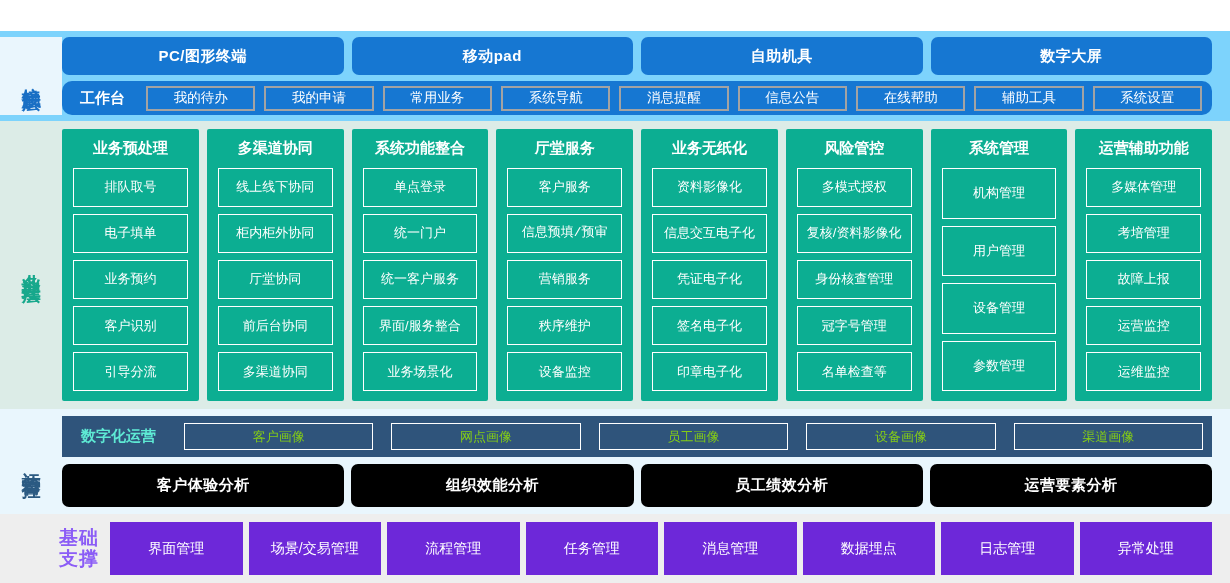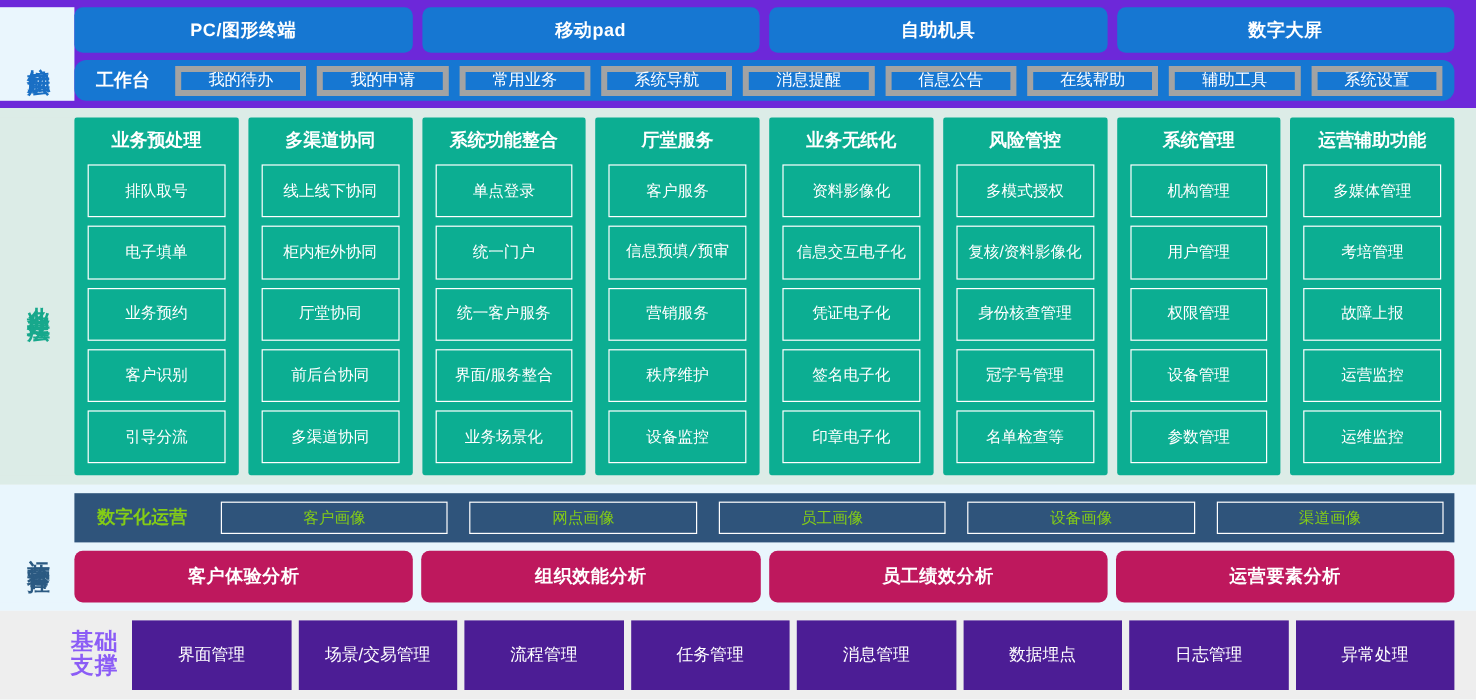--- a/index.html
+++ b/index.html
@@ -45,23 +45,24 @@
   .vlabel {
     writing-mode: vertical-rl;
     text-orientation: upright;
     letter-spacing: 3px;
     font-size: 19px;
   }
   .twoline-label { font-size: 19px; letter-spacing: 1px; }
 
   
   .l-contact {
-    background: #6d28d9;
+    background: #7dd3fc;
     height: 93px;
     padding: 6px 0 6px 0;
+    margin-top: 31px;
   }
   .l-contact .layer-label { color: #1a6fc4; background: #eaf6fd; }
   .l-contact .layer-body { padding-right: 18px; gap: 6px; }
 
   .channel-row { display: flex; gap: 8px; height: 38px; }
   .channel-box {
     flex: 1 1 0;
     background: #1677d2;
     border-radius: 7px;
     color: #ffffff;
@@ -85,21 +86,21 @@
   .workbench-title {
     color: #ffffff;
     font-size: 15px;
     font-weight: bold;
     padding: 0 12px 0 8px;
     white-space: nowrap;
   }
   .workbench-item {
     flex: 1 1 0;
     height: 25px;
-    border: 5px solid #a3a3a3;
+    border: 2px solid #a3a3a3;
     color: #ffffff;
     font-size: 13.5px;
     display: flex;
     align-items: center;
     justify-content: center;
     white-space: nowrap;
   }
 
   
   .l-business {
@@ -158,42 +159,42 @@
 
   .ops-portrait-bar {
     background: #2f547b;
     height: 41px;
     display: flex;
     align-items: center;
     padding: 0 9px;
     gap: 18px;
   }
   .ops-portrait-title {
-    color: #84cc16;
+    color: #5eead4;
     font-size: 15px;
     font-weight: bold;
     padding: 0 10px;
     white-space: nowrap;
   }
   .ops-portrait-item {
     flex: 1 1 0;
     height: 27px;
     border: 1px solid #ffffff;
     color: #84cc16;
     font-size: 13px;
     display: flex;
     align-items: center;
     justify-content: center;
     white-space: nowrap;
   }
 
   .ops-analysis-row { display: flex; gap: 7px; height: 43px; }
   .ops-analysis-box {
     flex: 1 1 0;
-    background: #be185d;
+    background: #000000;
     border-radius: 7px;
     color: #ffffff;
     font-size: 15px;
     font-weight: bold;
     display: flex;
     align-items: center;
     justify-content: center;
     letter-spacing: 0.5px;
   }
 
@@ -203,21 +204,21 @@
     height: 84px;
     padding: 8px 0;
     flex: 1 1 auto;
   }
   .l-found .layer-label { color: #8b5cf6; background: #eeeeee; margin-left: 48px; }
   .l-found .layer-body { padding-right: 18px; }
 
   .found-row { display: flex; gap: 6px; height: 100%; }
   .found-box {
     flex: 1 1 0;
-    background: #4c1d95;
+    background: #6d28d9;
     color: #ffffff;
     font-size: 14px;
     display: flex;
     align-items: center;
     justify-content: center;
     white-space: nowrap;
   }
 </style>
 </head>
 <body>
@@ -336,21 +337,20 @@
         <div class="biz-item">复核/资料影像化</div>
         <div class="biz-item">身份核查管理</div>
         <div class="biz-item">冠字号管理</div>
         <div class="biz-item">名单检查等</div>
       </div>
 
       <div class="biz-col">
         <div class="biz-col-title">系统管理</div>
         <div class="biz-item">机构管理</div>
         <div class="biz-item">用户管理</div>
-        <div class="biz-item">权限管理</div>
         <div class="biz-item">设备管理</div>
         <div class="biz-item">参数管理</div>
       </div>
 
       <div class="biz-col">
         <div class="biz-col-title">运营辅助功能</div>
         <div class="biz-item">多媒体管理</div>
         <div class="biz-item">考培管理</div>
         <div class="biz-item">故障上报</div>
         <div class="biz-item">运营监控</div>

